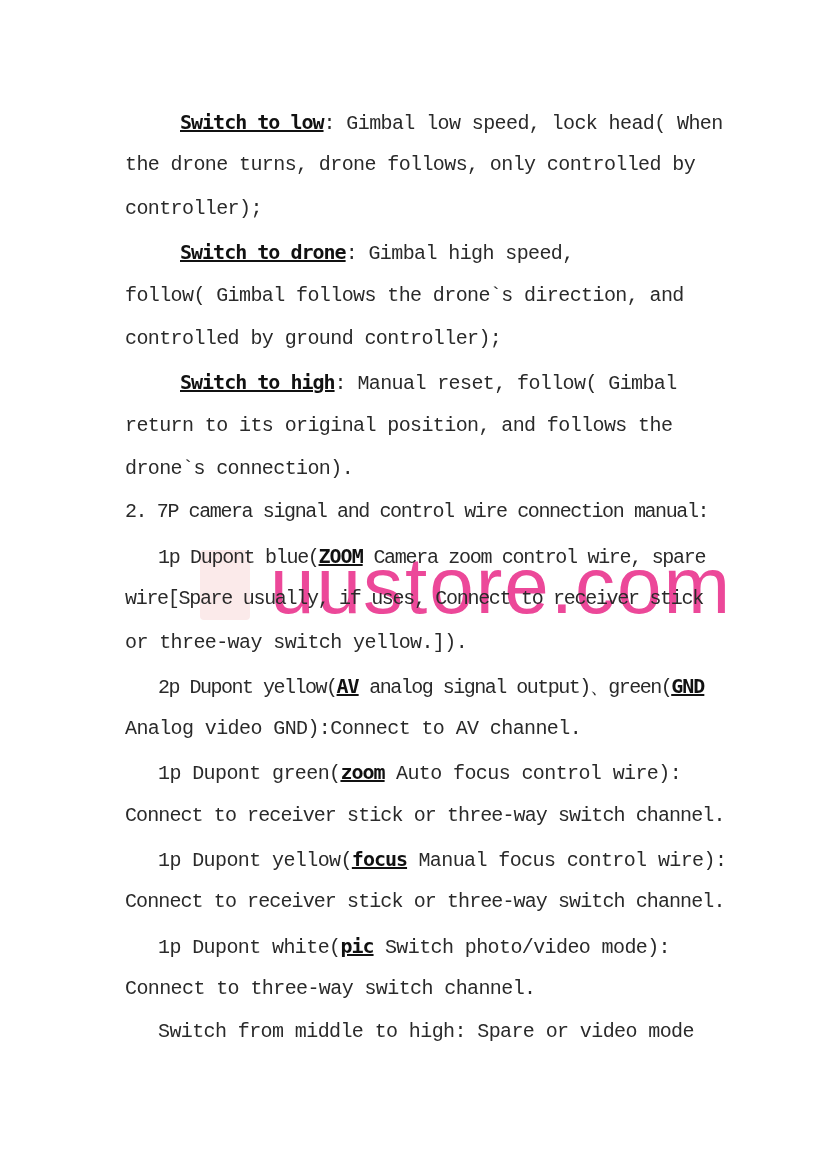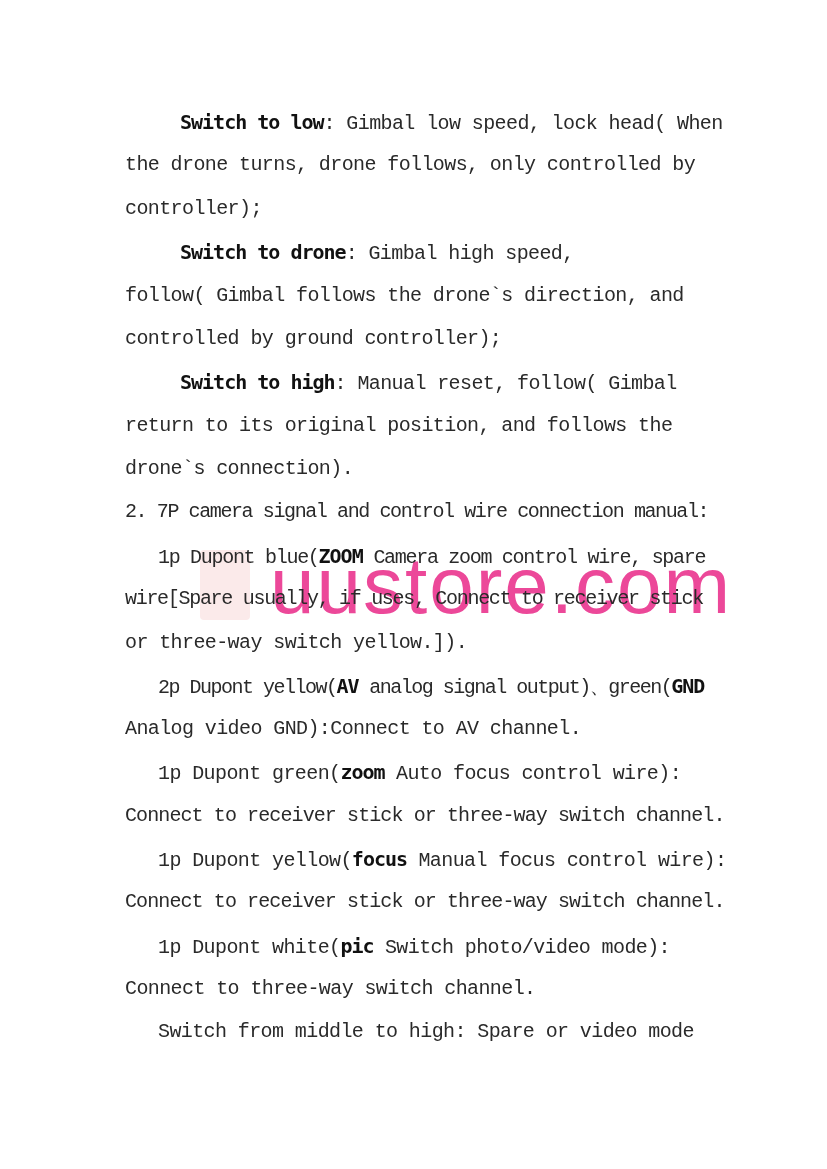--- a/index.html
+++ b/index.html
@@ -2,21 +2,21 @@
 <html><head>
 <meta charset="utf-8">
 <style>
   html, body { margin: 0; padding: 0; background: #ffffff; }
   body { width: 827px; height: 1169px; position: relative; overflow: hidden;
          font-family: "Liberation Mono", "DejaVu Sans Mono", monospace; color: #2a2a2a; }
   .page { position: absolute; left: 0; top: 0; width: 827px; height: 1169px; }
   .line { position: absolute; left: 125px; font-size: 20px; line-height: 24px; white-space: pre; letter-spacing: -0.6px; }
   .indent2 { left: 180px; }
   .indent1 { left: 158px; text-align: center; }
-  b { font-family: "DejaVu Sans Mono", monospace; font-weight: bold; color: #111; letter-spacing: -1px; }
+  b { font-family: "DejaVu Sans Mono", monospace; font-weight: bold; color: #111; letter-spacing: -1px; text-decoration: underline; }
   .watermark { position: absolute; left: 200px; top: 540px; width: 500px; height: 90px; pointer-events: none; }
   .wm-logo { position: absolute; left: 0; top: 10px; width: 50px; height: 70px; background: #fbeaea; border-radius: 4px; }
   .wm-text { position: absolute; left: 70px; top: 0; font-family: "Liberation Sans", sans-serif; font-size: 80px; color: #ec4899; letter-spacing: 2px; }
 </style>
 </head>
 <body>
 
 <div class="page">
 
   <div class="watermark">

